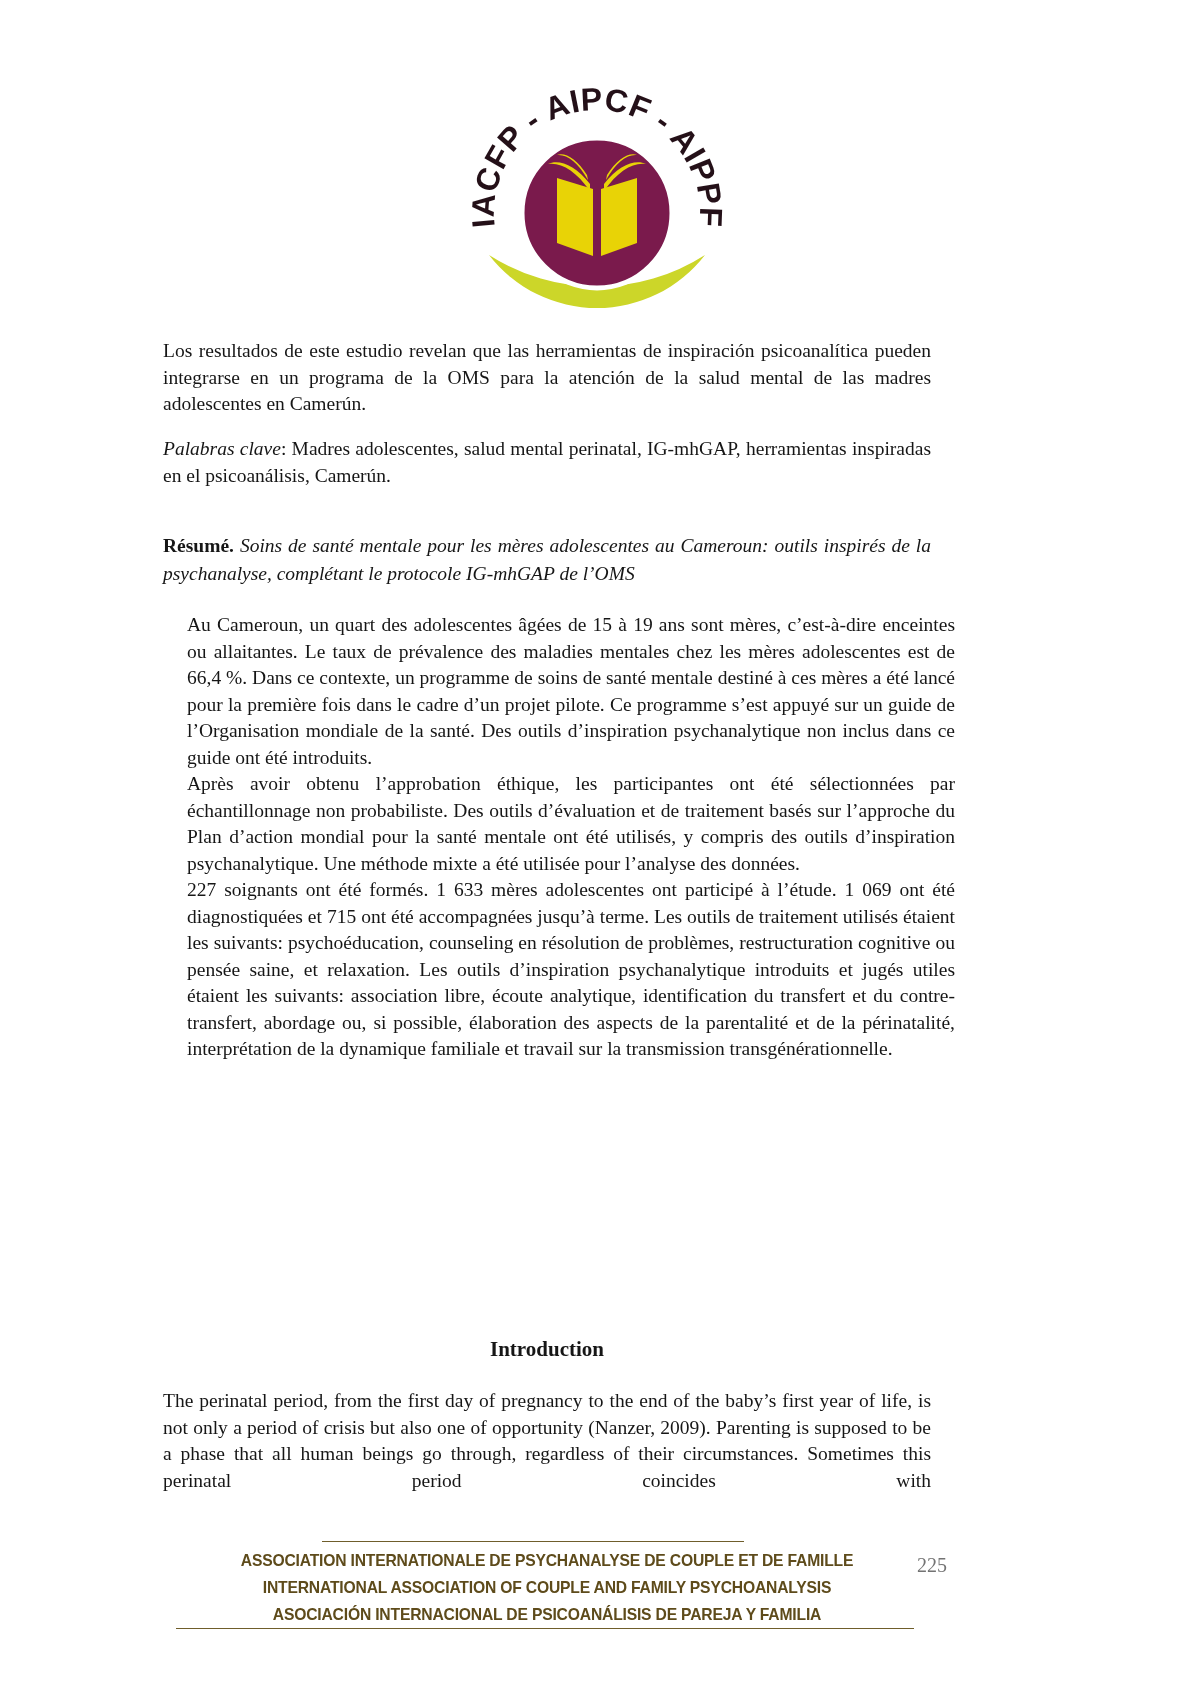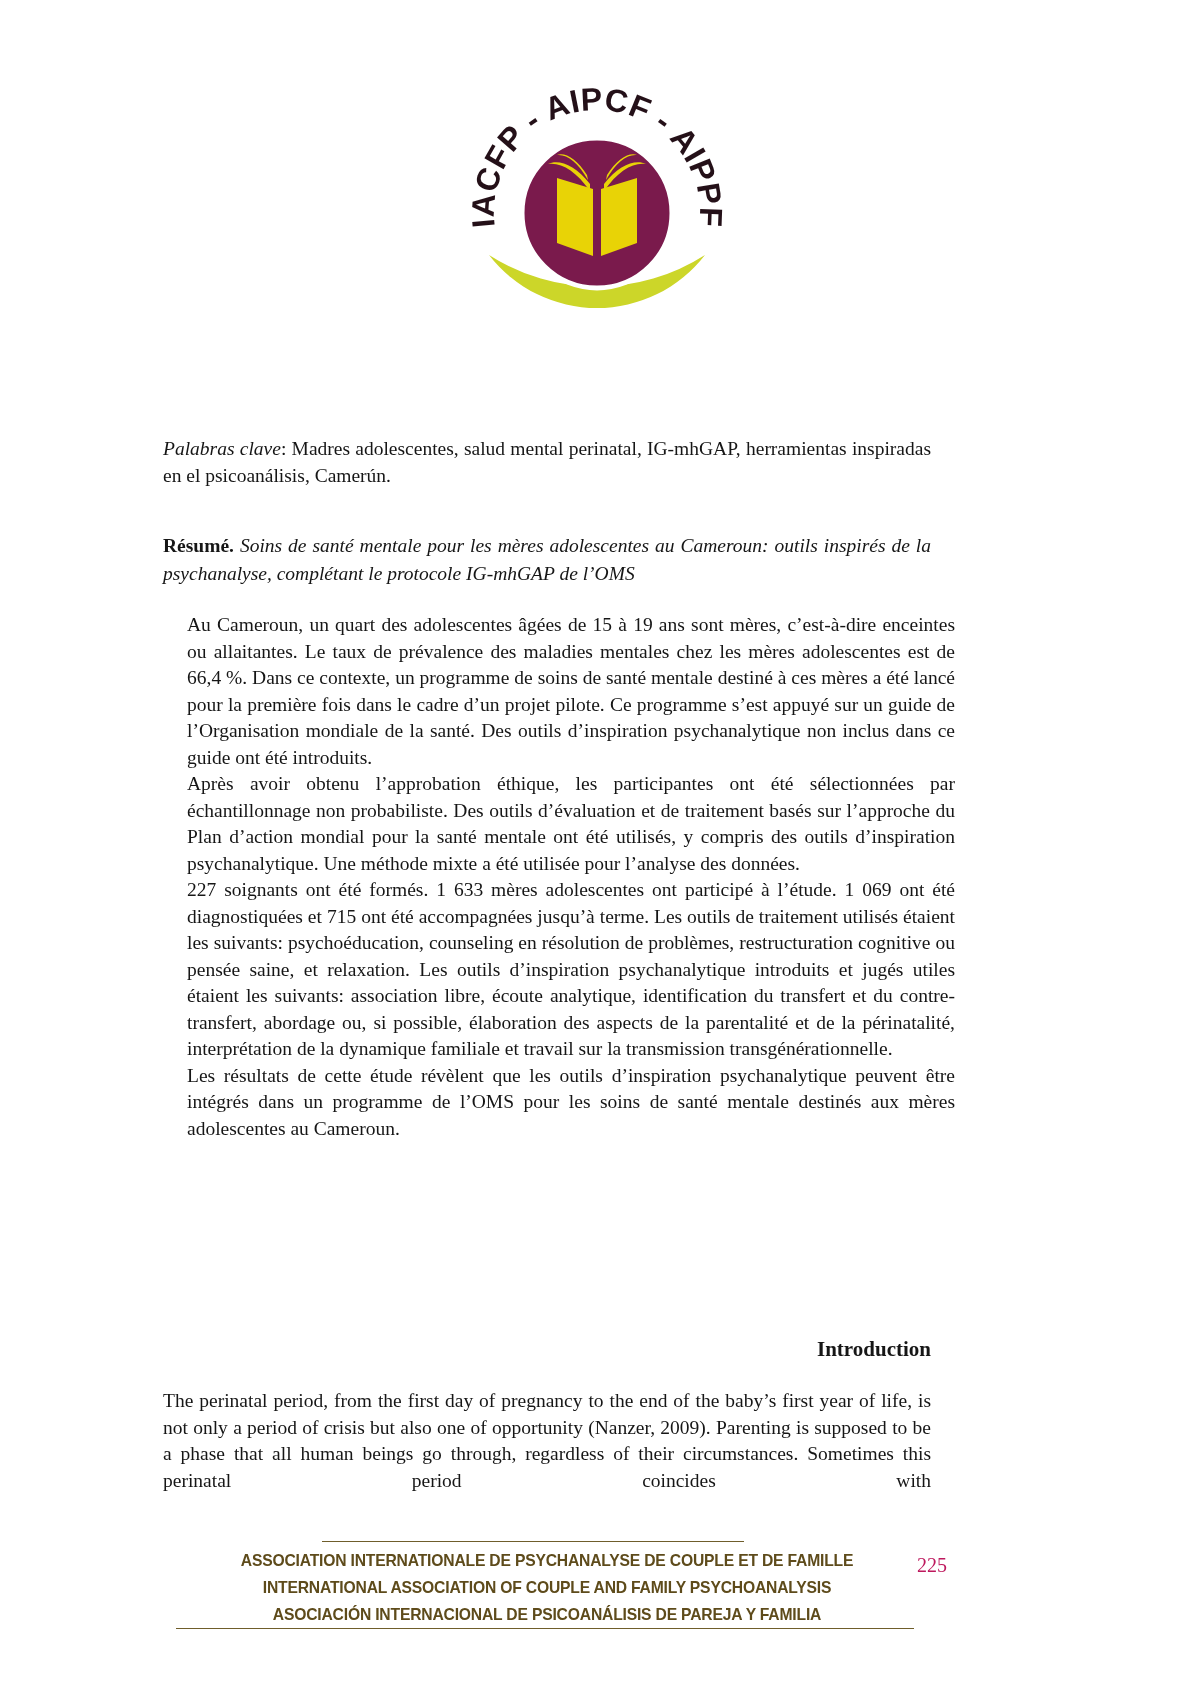--- a/index.html
+++ b/index.html
@@ -19,36 +19,36 @@
   }
   .block p { margin:0; }
   .it { font-style:italic; }
   .b  { font-weight:bold; }
   .spanish      { top:338px; }
   .palabras     { top:436px; }
   .resume-head  { top:532px; font-style:italic; line-height:28px; }
   .resume-head .b { font-style:normal; }
   .french       { top:612px;margin-left:24px; }
   .mots         { top:1198px; }
-  .intro-head   { top:1336px; font-weight:bold; font-size:21px; text-align:right; }
+  .intro-head   { top:1336px; font-weight:bold; font-size:21px; text-align:center; }
   .intro-para   { top:1388px; text-align-last:justify; }
   .rule {
     position:absolute; border-top:1.6px solid #6f5d2b; height:0;
   }
   .rule-top    { top:1541px; left:322px; width:422px; }
   .rule-bottom { top:1628px; left:176px; width:738px; }
   .footer-text {
     position:absolute; top:1547px; left:163px; width:768px;
     text-align:center; font-family:"Liberation Sans", sans-serif;
     font-weight:bold; font-size:16.5px; line-height:27px;
     color:#5e4b1b; transform:scaleX(0.95); letter-spacing:-0.2px;
   }
   .page-number {
     position:absolute; top:1554px; left:917px;
-    font-size:20px; color:#be185d;
+    font-size:20px; color:#737373;
   }
 </style>
 </head>
 <body>
 
 <div class="page">
 
   <svg class="logo" viewBox="0 0 340 230" xmlns="http://www.w3.org/2000/svg">
     <path d="M62,170 A200,200 0 0 0 278,170 A136.5,136.5 0 0 1 62,170 Z" fill="#ccd629"></path>
     <circle cx="170" cy="128" r="75" stroke="#ffffff" stroke-width="5" fill="#7a1a4c"></circle>
@@ -59,34 +59,36 @@
       <path d="M160,90 C150,74 138,67 130,70 C140,69 151,77 161,95 Z" fill="#e8d306"></path>
       <path d="M177,99 C192,80 208,74 219,79 C206,77 191,86 177,106 Z" fill="#e8d306"></path>
       <path d="M180,90 C190,74 202,67 210,70 C200,69 189,77 179,95 Z" fill="#e8d306"></path>
     </g>
     <path id="logo-arc-path" d="M85.6,187.1 A103,103 0 1 1 254.4,187.1" fill="none"></path>
     <text font-family="Liberation Sans, sans-serif" font-weight="bold" font-size="32" letter-spacing="0.5" fill="#241018">
       <textPath href="#logo-arc-path" startOffset="50%" text-anchor="middle">IACFP - AIPCF - AIPPF</textPath>
     </text>
   </svg>
 
+  <div class="block spanish">
+    <p>Los resultados de este estudio revelan que las herramientas de inspiración psicoanalítica pueden integrarse en un programa de la OMS para la atención de la salud mental de las madres adolescentes en Camerún.</p>
+  </div>
 
   <div class="block resume-head">
     <p><span class="b">Résumé.</span> <span>Soins de santé mentale pour les mères adolescentes au Cameroun: outils inspirés de la psychanalyse, complétant le protocole IG-mhGAP de l’OMS</span></p>
   </div>
 
   <div class="block palabras">
     <p><span class="it">Palabras clave</span><span>: Madres adolescentes, salud mental perinatal, IG-mhGAP, herramientas inspiradas en el psicoanálisis, Camerún.</span></p>
   </div>
 
   <div class="block french">
     <p>Au Cameroun, un quart des adolescentes âgées de 15 à 19 ans sont mères, c’est-à-dire enceintes ou allaitantes. Le taux de prévalence des maladies mentales chez les mères adolescentes est de 66,4 %. Dans ce contexte, un programme de soins de santé mentale destiné à ces mères a été lancé pour la première fois dans le cadre d’un projet pilote. Ce programme s’est appuyé sur un guide de l’Organisation mondiale de la santé. Des outils d’inspiration psychanalytique non inclus dans ce guide ont été introduits.</p>
     <p>Après avoir obtenu l’approbation éthique, les participantes ont été sélectionnées par échantillonnage non probabiliste. Des outils d’évaluation et de traitement basés sur l’approche du Plan d’action mondial pour la santé mentale ont été utilisés, y compris des outils d’inspiration psychanalytique. Une méthode mixte a été utilisée pour l’analyse des données.</p>
     <p>227 soignants ont été formés. 1 633 mères adolescentes ont participé à l’étude. 1 069 ont été diagnostiquées et 715 ont été accompagnées jusqu’à terme. Les outils de traitement utilisés étaient les suivants: psychoéducation, counseling en résolution de problèmes, restructuration cognitive ou pensée saine, et relaxation. Les outils d’inspiration psychanalytique introduits et jugés utiles étaient les suivants: association libre, écoute analytique, identification du transfert et du contre-transfert, abordage ou, si possible, élaboration des aspects de la parentalité et de la périnatalité, interprétation de la dynamique familiale et travail sur la transmission transgénérationnelle.</p>
-    <p>Les résultats de cette étude révèlent que les outils d’inspiration psychanalytique peuvent être intégrés dans un programme de l’OMS pour les soins de santé mentale destinés aux mères adolescentes au Cameroun.</p>
   </div>
 
 
   <div class="block intro-head">Introduction</div>
 
   <div class="block intro-para">The perinatal period, from the first day of pregnancy to the end of the baby’s first year of life, is not only a period of crisis but also one of opportunity (Nanzer, 2009). Parenting is supposed to be a phase that all human beings go through, regardless of their circumstances. Sometimes this perinatal period coincides with</div>
 
   <div class="rule rule-top"></div>
   <div class="footer-text">
     <div>ASSOCIATION INTERNATIONALE DE PSYCHANALYSE DE COUPLE ET DE FAMILLE</div>

